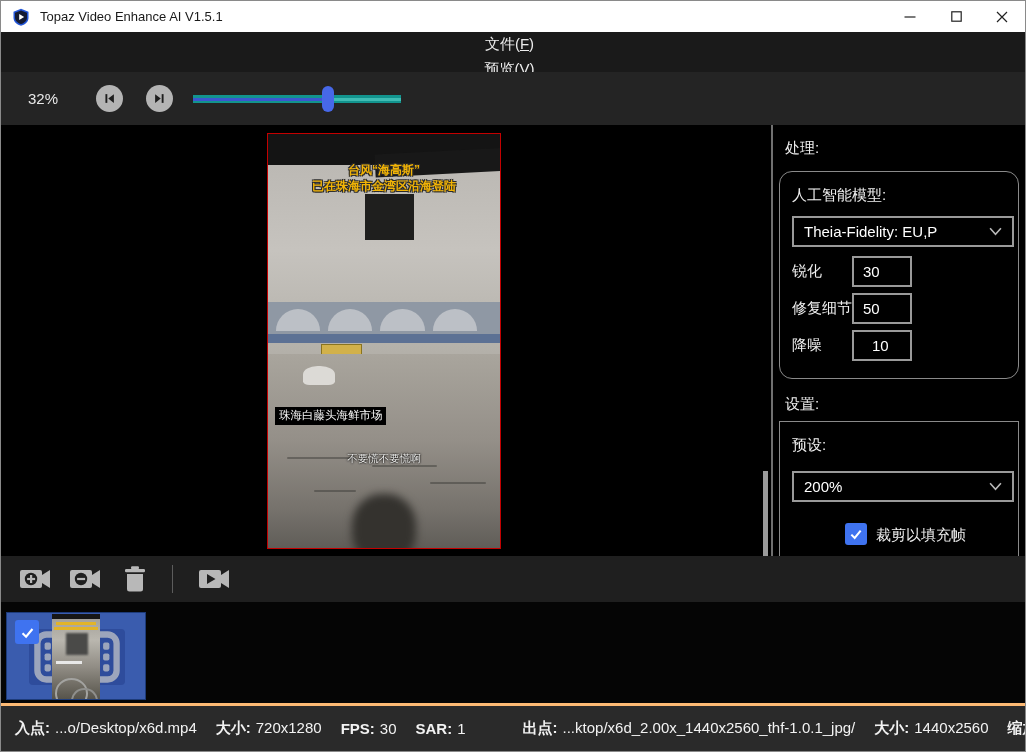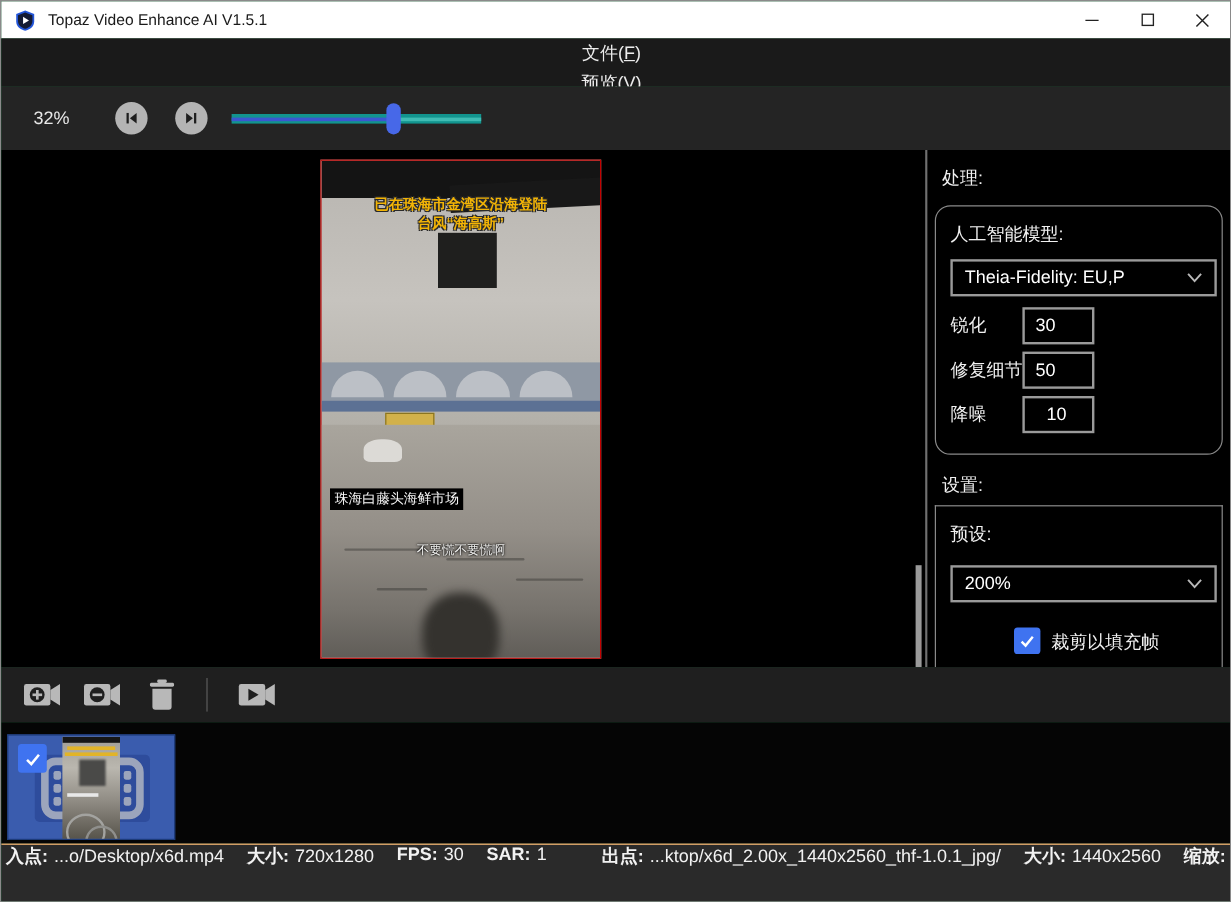--- a/index.html
+++ b/index.html
@@ -78,24 +78,24 @@
   .tile-check svg { width:17px; height:17px; }
   .tile-video { position:absolute; left:45px; top:1px; width:48px; height:86px; background:linear-gradient(#a09d95 0%, #bab7af 30%, #908c84 62%, #555249 100%); overflow:hidden; }
   .tv-top { position:absolute; left:0; top:0; width:100%; height:6%; background:#161616; }
   .tv-ytext { position:absolute; left:8%; top:9%; width:84%; height:3px; background:#e2b428; }
   .tv-ytext2 { position:absolute; left:4%; top:15%; width:92%; height:3px; background:#e2b428; }
   .tv-dark { position:absolute; left:30%; top:22%; width:45%; height:26%; background:#4a4a48; filter:blur(1px); }
   .tv-wtext { position:absolute; left:8%; top:55%; width:55%; height:3px; background:#e8e8e8; }
   .tv-pipe { position:absolute; left:6%; bottom:-10%; width:70%; height:36%; border:2px solid #a3a3a0; border-radius:50%; }
   .tv-pipe2 { position:absolute; left:40%; bottom:-16%; width:55%; height:30%; border:2px solid #8f8f8c; border-radius:50%; }
   
-  .statusbar { position:absolute; left:0; top:702px; width:100%; height:48px; background:#2a2a2a; border-top:1px solid #fdba74; display:flex; padding-left:4px; color:#f2f2f2; font-size:15px; }
+  .statusbar { position:absolute; left:0; top:702px; width:100%; height:48px; background:#2a2a2a; border-top:3px solid #fdba74; display:flex; align-items:center; padding-left:14px; color:#f2f2f2; font-size:15px; }
   .seg { white-space:nowrap; margin-right:19px; }
   .seg b { margin-right:5px; font-weight:bold; }
-  .seg-out { margin-left:27px; }
+  .seg-out { margin-left:38px; }
 </style>
 </head>
 <body>
 
 <div class="window">
 
   <div class="titlebar">
     <svg class="logo" viewBox="0 0 24 24">
       <path d="M12 1 L22 5 V13 C22 19 17 22.5 12 23.5 C7 22.5 2 19 2 13 V5 Z" fill="#2356d8"></path>
       <path d="M12 3.2 L20 6.4 V12.8 C20 17.6 16 20.6 12 21.4 C8 20.6 4 17.6 4 12.8 V6.4 Z" fill="#141b33"></path>
@@ -199,22 +199,22 @@
       <div class="v-sign"></div>
       <div class="v-water"></div>
       <div class="v-car"></div>
       <div class="v-streak" style="left:8%; top:78%; width:30%;"></div>
       <div class="v-streak" style="left:45%; top:80%; width:28%;"></div>
       <div class="v-streak" style="left:70%; top:84%; width:24%;"></div>
       <div class="v-streak" style="left:20%; top:86%; width:18%;"></div>
       <div class="v-hangbox"></div>
       <div class="v-blob"></div>
       <div class="v-title">
+        <div>台风“海高斯”</div>
         <div>已在珠海市金湾区沿海登陆</div>
-        <div>台风“海高斯”</div>
       </div>
       <span class="v-loc">珠海白藤头海鲜市场</span>
       <div class="v-sub">不要慌不要慌啊</div>
     </div>
 
     <div class="panel-scroll-thumb"></div>
     <div class="panel-divider"></div>
 
     <div class="panel">
       <div class="panel-heading" style="top:14px;">处理:</div>

